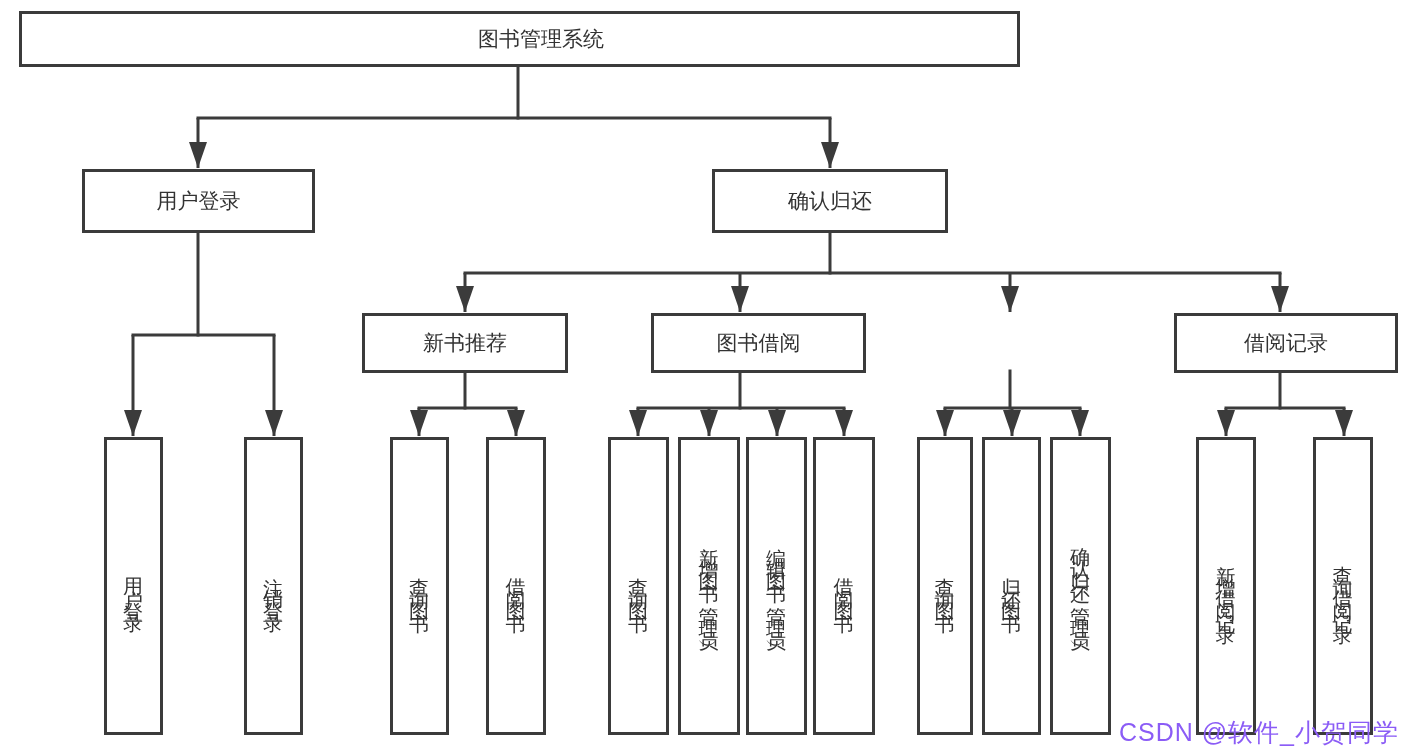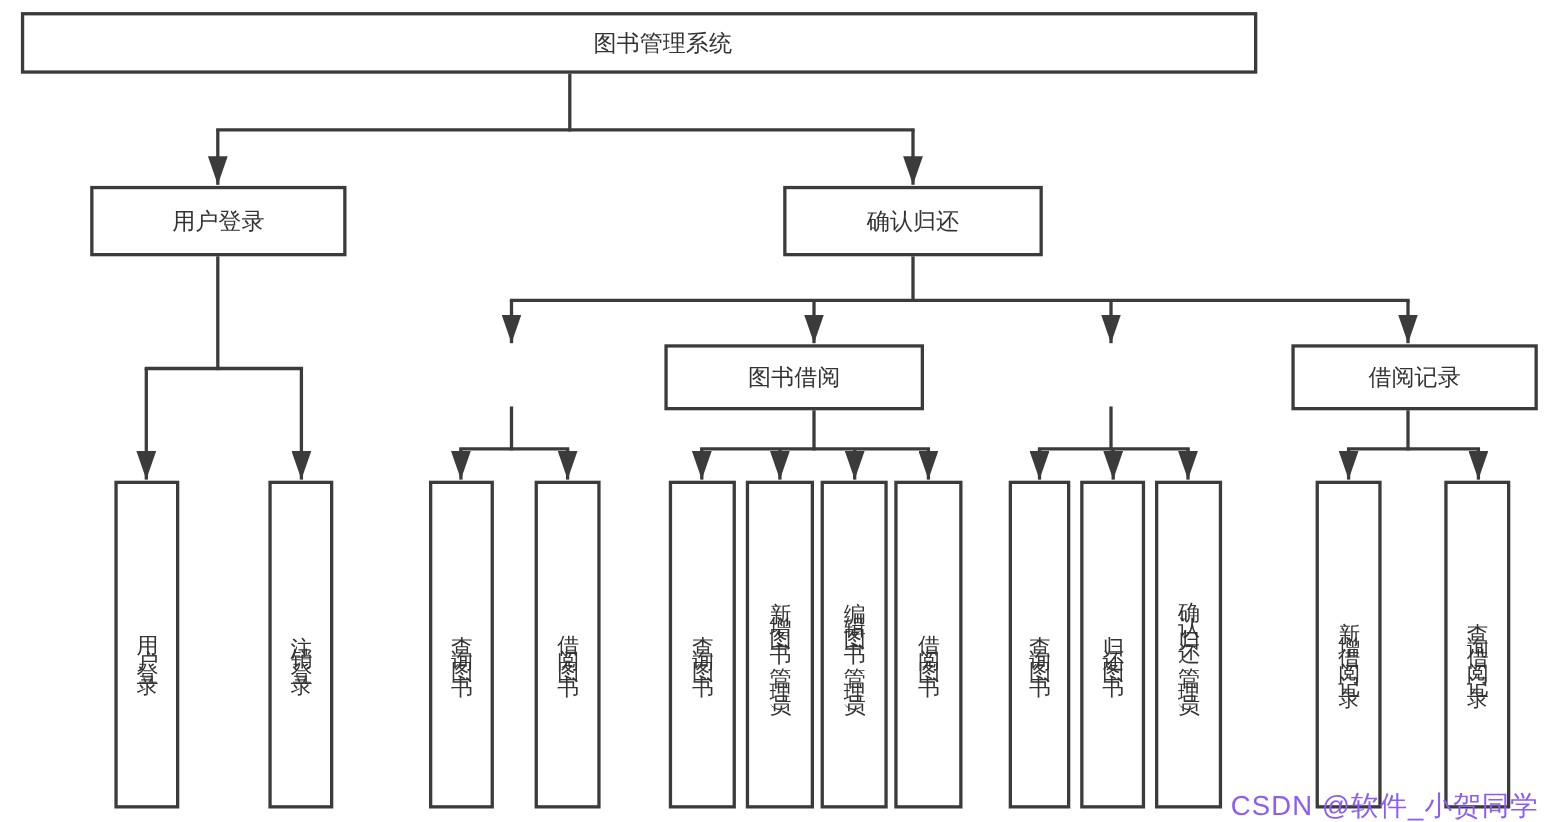--- a/index.html
+++ b/index.html
@@ -7,21 +7,21 @@
   #canvas{
     position:relative;width:1405px;height:747px;background:#fff;overflow:hidden;
     font-family:"Liberation Sans","DejaVu Sans",sans-serif;
   }
   #connectors{position:absolute;left:0;top:0;width:1405px;height:747px;pointer-events:none;}
   .node{
     position:absolute;box-sizing:border-box;border:3px solid #3b3b3b;background:#fff;
     display:flex;align-items:center;justify-content:center;
     color:#333;font-size:21px;white-space:nowrap;
   }
-  .lv-root{left:19px;top:11px;width:1124px;height:56px;padding-left:43px;}
+  .lv-root{left:19px;top:11px;width:1001px;height:56px;padding-left:43px;}
   .lv2-a{left:82px;top:169px;width:233px;height:64px;}
   .lv2-b{left:712px;top:169px;width:236px;height:64px;}
   .lv3{top:313px;height:60px;}
   .leaf{top:437px;height:298px;}
   .leaf .vtext{
     writing-mode:vertical-rl;text-orientation:mixed;
     font-size:20px;line-height:1;letter-spacing:12px;color:#333;
   }
   #watermark{
     position:absolute;right:6px;top:716px;z-index:5;
@@ -80,21 +80,22 @@
         <line x1="1344" y1="408" x2="1344" y2="436" marker-end="url(#arrowhead)"></line>
       </g>
     </g>
   </svg>
 
   <div class="node lv-root">图书管理系统</div>
 
   <div class="node lv2-a">用户登录</div>
   <div class="node lv2-b">确认归还</div>
 
-  <div class="node lv3" style="left:604px;width:236px;">图书借阅</div>
+  <div class="node lv3" style="left:362px;width:206px;">新书推荐</div>
+  <div class="node lv3" style="left:651px;width:215px;">图书借阅</div>
   <div class="node lv3" style="left:1174px;width:224px;">借阅记录</div>
 
   <div class="node leaf" style="left:104px;width:59px;">
     <span class="vtext">用户登录</span>
   </div>
   <div class="node leaf" style="left:244px;width:59px;">
     <span class="vtext">注销登录</span>
   </div>
 
   <div class="node leaf" style="left:390px;width:59px;">

